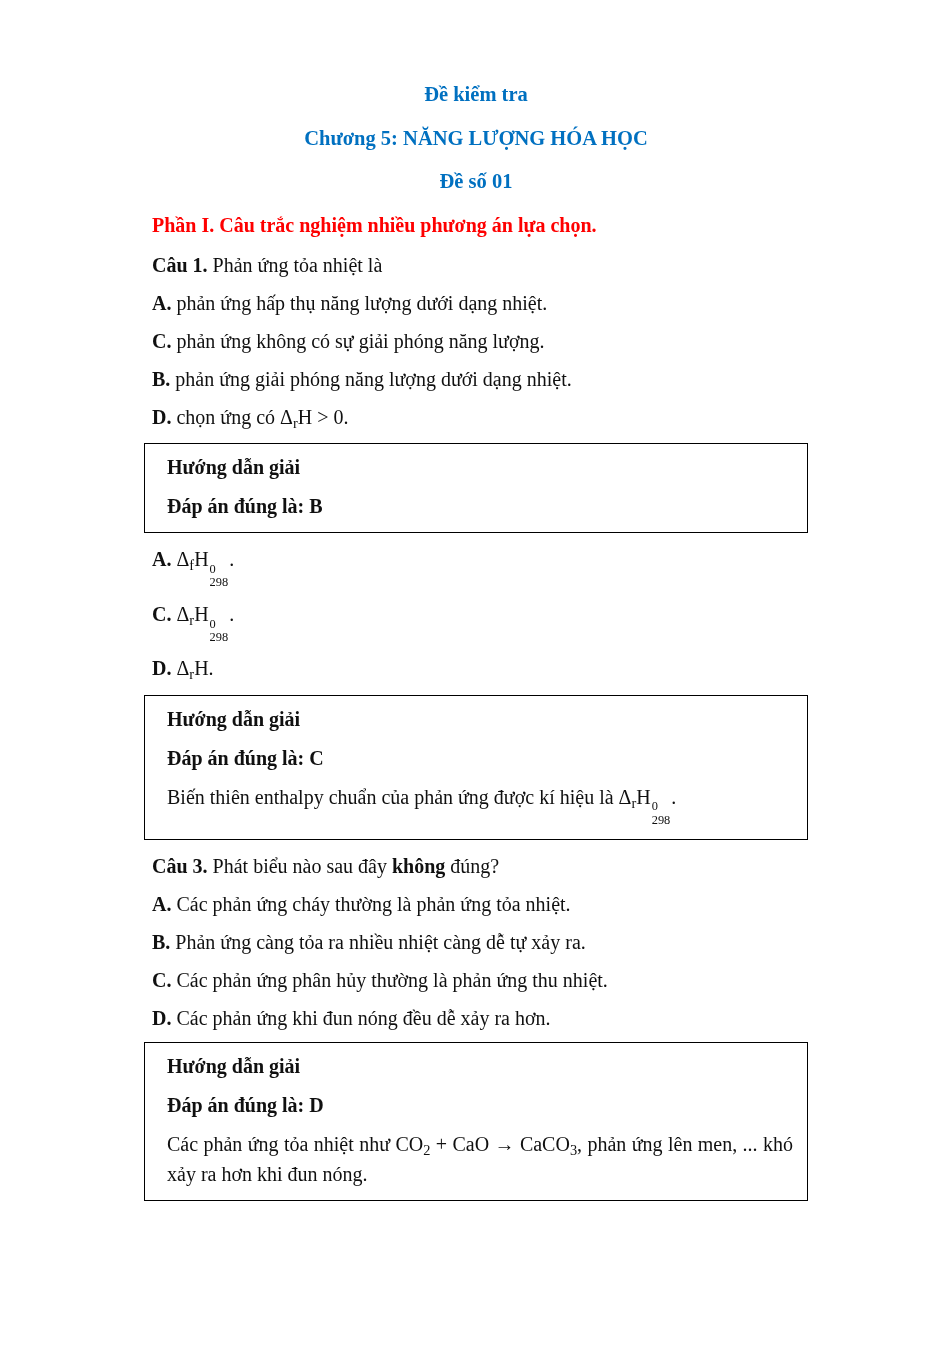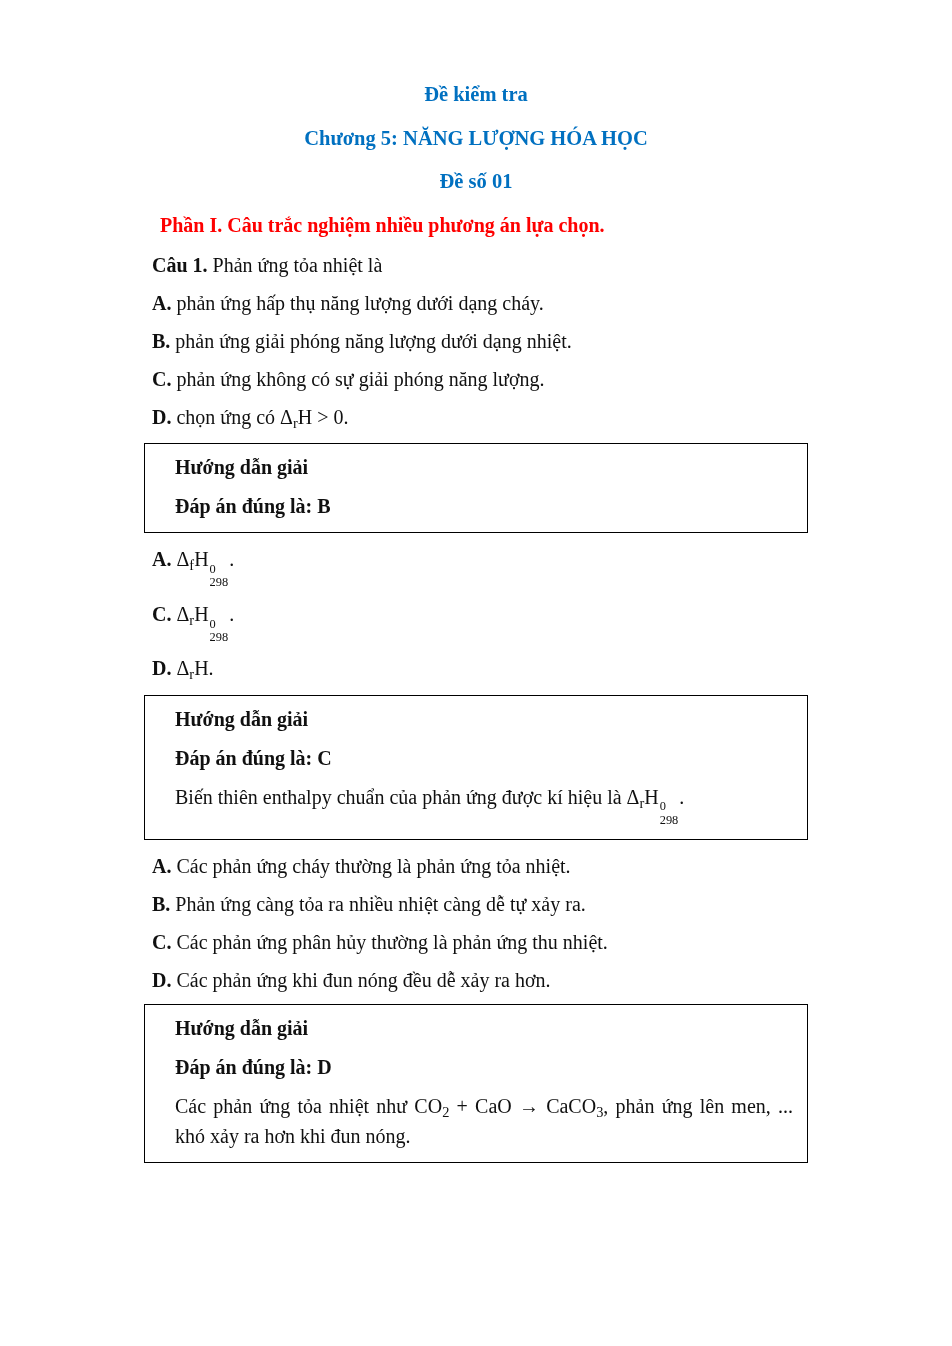--- a/index.html
+++ b/index.html
@@ -19,54 +19,54 @@
   .heading {
     text-align: center;
     color: #0070c0;
     font-weight: bold;
     font-size: 20.5px;
     margin: 0 0 15px 0;
   }
   .section {
     color: #fe0000;
     font-weight: bold;
-    margin: 0 0 12px 8px;
+    margin: 0 0 12px 0;
   }
   .b { font-weight: bold; }
   .sb { font-size: 0.72em; vertical-align: -0.28em; }
   .stack {
     display: inline-flex;
     flex-direction: column;
     font-size: 0.62em;
     line-height: 1.08;
     vertical-align: -0.55em;
     margin: 0 1px;
     text-align: left;
   }
   .stack .st-sup, .stack .st-sub { display: block; }
   .box {
     border: 1.6px solid #000000;
     margin: 2px -8px 12px -8px;
     padding: 9px 14px 1px 14px;
   }
-  .box p { margin: 0 0 11px 16px; }
+  .box p { margin: 0 0 11px 8px; }
   .just { text-align: justify; font-family: Liberation Serif, serif; }
 </style>
 </head>
 <body>
 
 <div class="page" id="doc">
     <p class="heading"><span class="b">Đề kiểm tra</span></p>
     <p class="heading"><span class="b">Chương 5: NĂNG LƯỢNG HÓA HỌC</span></p>
     <p class="heading"><span class="b">Đề số 01</span></p>
     <p class="section"><span class="b">Phần I. Câu trắc nghiệm nhiều phương án lựa chọn.</span></p>
     <p class="para"><span class="b">Câu 1. </span><span>Phản ứng tỏa nhiệt là</span></p>
-    <p class="para"><span class="b">A. </span><span>phản ứng hấp thụ năng lượng dưới dạng cháy.</span></p>
+    <p class="para"><span class="b">A. </span><span>phản ứng hấp thụ năng lượng dưới dạng nhiệt.</span></p>
+    <p class="para"><span class="b">C. </span><span>phản ứng không có sự giải phóng năng lượng.</span></p>
     <p class="para"><span class="b">B. </span><span>phản ứng giải phóng năng lượng dưới dạng nhiệt.</span></p>
-    <p class="para"><span class="b">C. </span><span>phản ứng không có sự giải phóng năng lượng.</span></p>
     <p class="para"><span class="b">D. </span><span>chọn ứng có Δ</span><span class="sb">r</span><span>H &gt; 0.</span></p>
     <div class="box">
       <p><span class="b">Hướng dẫn giải</span></p>
       <p><span class="b">Đáp án đúng là: B</span></p>
     </div>
     <p class="para"><span class="b">A. </span><span>Δ</span><span class="sb">f</span><span>H</span><span class="stack">
         <span class="st-sup">0</span>
         <span class="st-sub">298</span>
       </span><span>.</span></p>
     <p class="para"><span class="b">C. </span><span>Δ</span><span class="sb">r</span><span>H</span><span class="stack">
@@ -75,20 +75,21 @@
       </span><span>.</span></p>
     <p class="para"><span class="b">D. </span><span>Δ</span><span class="sb">r</span><span>H.</span></p>
     <div class="box">
       <p><span class="b">Hướng dẫn giải</span></p>
       <p><span class="b">Đáp án đúng là: C</span></p>
       <p><span>Biến thiên enthalpy chuẩn của phản ứng được kí hiệu là </span><span>Δ</span><span class="sb">r</span><span>H</span><span class="stack">
           <span class="st-sup">0</span>
           <span class="st-sub">298</span>
         </span><span>.</span></p>
     </div>
+    <p class="para"><span class="b">Câu 3. </span><span>Phát biểu nào sau đây </span><span class="b">không</span><span> đúng?</span></p>
     <p class="para"><span class="b">A. </span><span>Các phản ứng cháy thường là phản ứng tỏa nhiệt.</span></p>
     <p class="para"><span class="b">B. </span><span>Phản ứng càng tỏa ra nhiều nhiệt càng dễ tự xảy ra.</span></p>
     <p class="para"><span class="b">C. </span><span>Các phản ứng phân hủy thường là phản ứng thu nhiệt.</span></p>
     <p class="para"><span class="b">D. </span><span>Các phản ứng khi đun nóng đều dễ xảy ra hơn.</span></p>
     <div class="box">
       <p><span class="b">Hướng dẫn giải</span></p>
       <p><span class="b">Đáp án đúng là: D</span></p>
       <p class="just"><span>Các phản ứng tỏa nhiệt như CO</span><span class="sb">2</span><span> + CaO → CaCO</span><span class="sb">3</span><span>, phản ứng lên men, ... khó xảy ra hơn khi đun nóng.</span></p>
     </div>
   </div>

